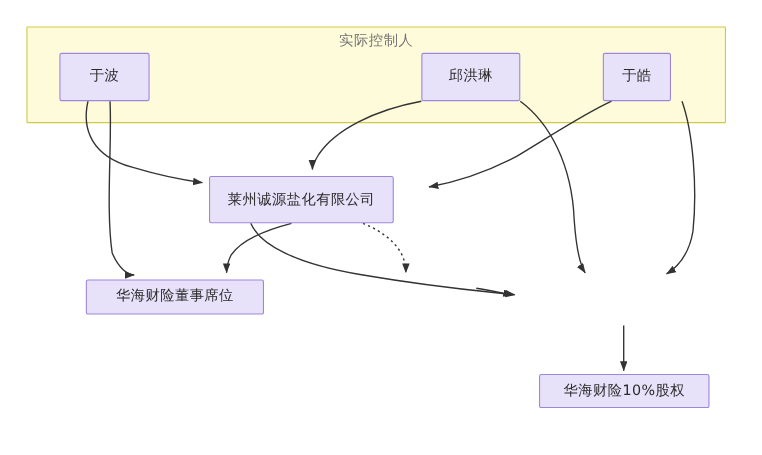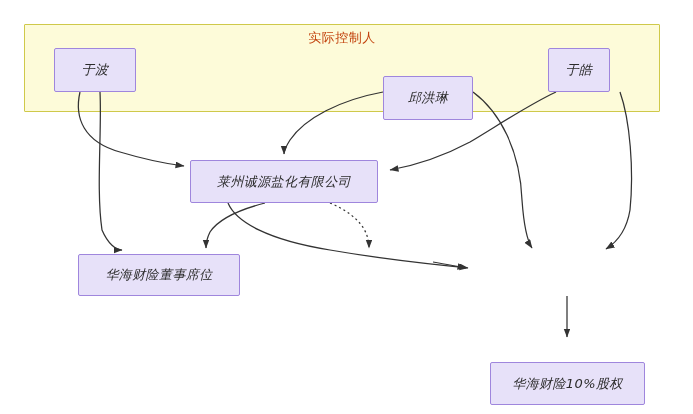--- a/index.html
+++ b/index.html
@@ -30,40 +30,39 @@
     border: 1.4px solid #cfc94a;
     border-radius: 1px;
   }
   .group-title {
     position: absolute;
     top: 4px;
     left: 0;
     width: 100%;
     text-align: center;
     font-size: 13px;
-    color: #c2410c;
+    color: #737373;
     line-height: 18px;
     letter-spacing: 0.5px;
   }
   .node {
     position: absolute;
     box-sizing: border-box;
     background: #e7e1f9;
     border: 1.4px solid #9f86dd;
     border-radius: 2px;
     display: flex;
     align-items: center;
     justify-content: center;
     color: #2b2b2b;
     font-size: 13px;
     line-height: 16px;
     text-align: center;
     letter-spacing: 0.4px;
     white-space: nowrap;
-    font-style: italic;
   }
   .node-label {
     display: block;
   }
 </style>
 </head>
 <body>
 
 <div id="canvas">
 
@@ -106,35 +105,35 @@
 
     <g fill="none" stroke="#333333" stroke-width="1.25" stroke-dasharray="2,3">
       <path d="M 330,203 C 352,212 366,226 368,240 C 369,244 369,246 369,248" marker-end="url(#arrow-dot)"></path>
     </g>
   </svg>
 
   <div class="node" style="left:54px; top:48px; width:82px; height:44px;">
     <span class="node-label">于波</span>
   </div>
 
-  <div class="node" style="left:383px; top:48px; width:90px; height:44px;margin-top:28px;">
+  <div class="node" style="left:383px; top:48px; width:90px; height:44px;">
     <span class="node-label">邱洪琳</span>
   </div>
 
   <div class="node" style="left:548px; top:48px; width:62px; height:44px;">
     <span class="node-label">于皓</span>
   </div>
 
-  <div class="node" style="left:190px; top:160px; width:188px; height:43px;">
+  <div class="node" style="left:190px; top:160px; width:168px; height:43px;">
     <span class="node-label">莱州诚源盐化有限公司</span>
   </div>
 
-  <div class="node" style="left:78px; top:254px; width:162px; height:42px;">
+  <div class="node" style="left:78px; top:254px; width:162px; height:32px;">
     <span class="node-label">华海财险董事席位</span>
   </div>
 
 
 
-  <div class="node" style="left:490px; top:362px; width:155px; height:43px;">
+  <div class="node" style="left:490px; top:340px; width:155px; height:31px;">
     <span class="node-label">华海财险10%股权</span>
   </div>
 
 </div>
 
 </body></html>

